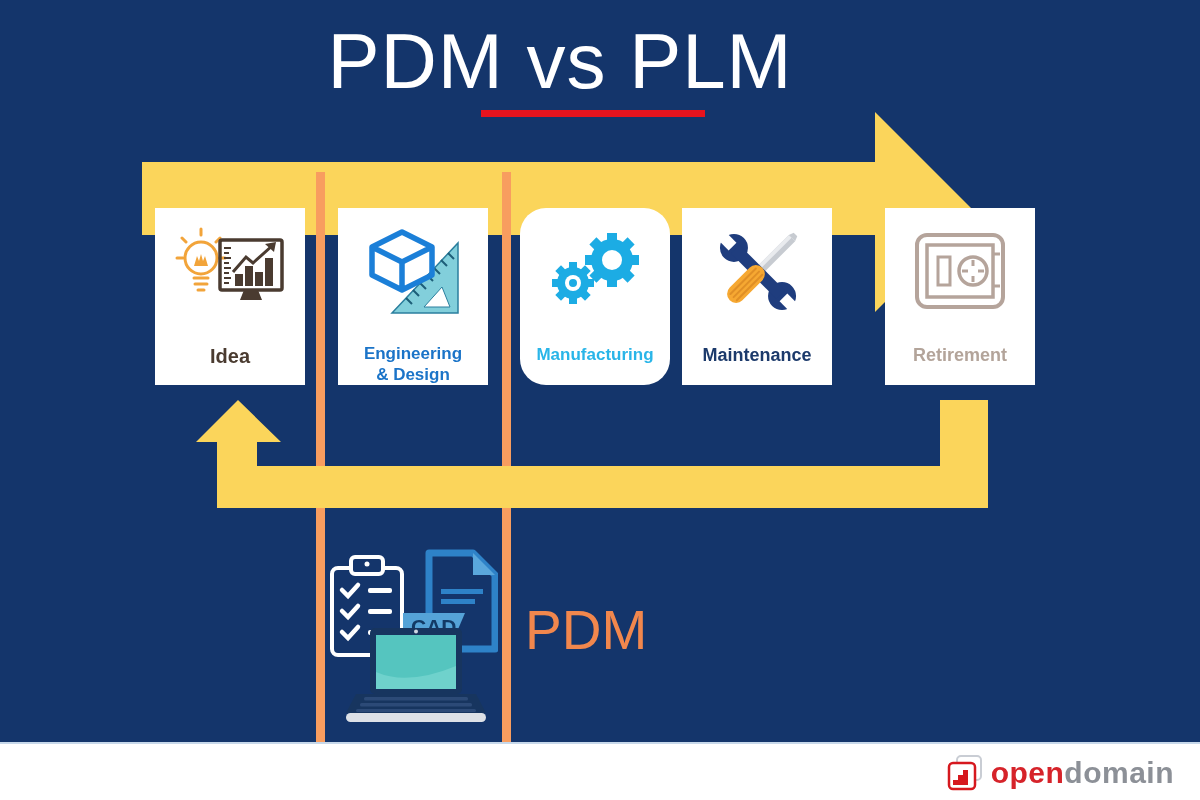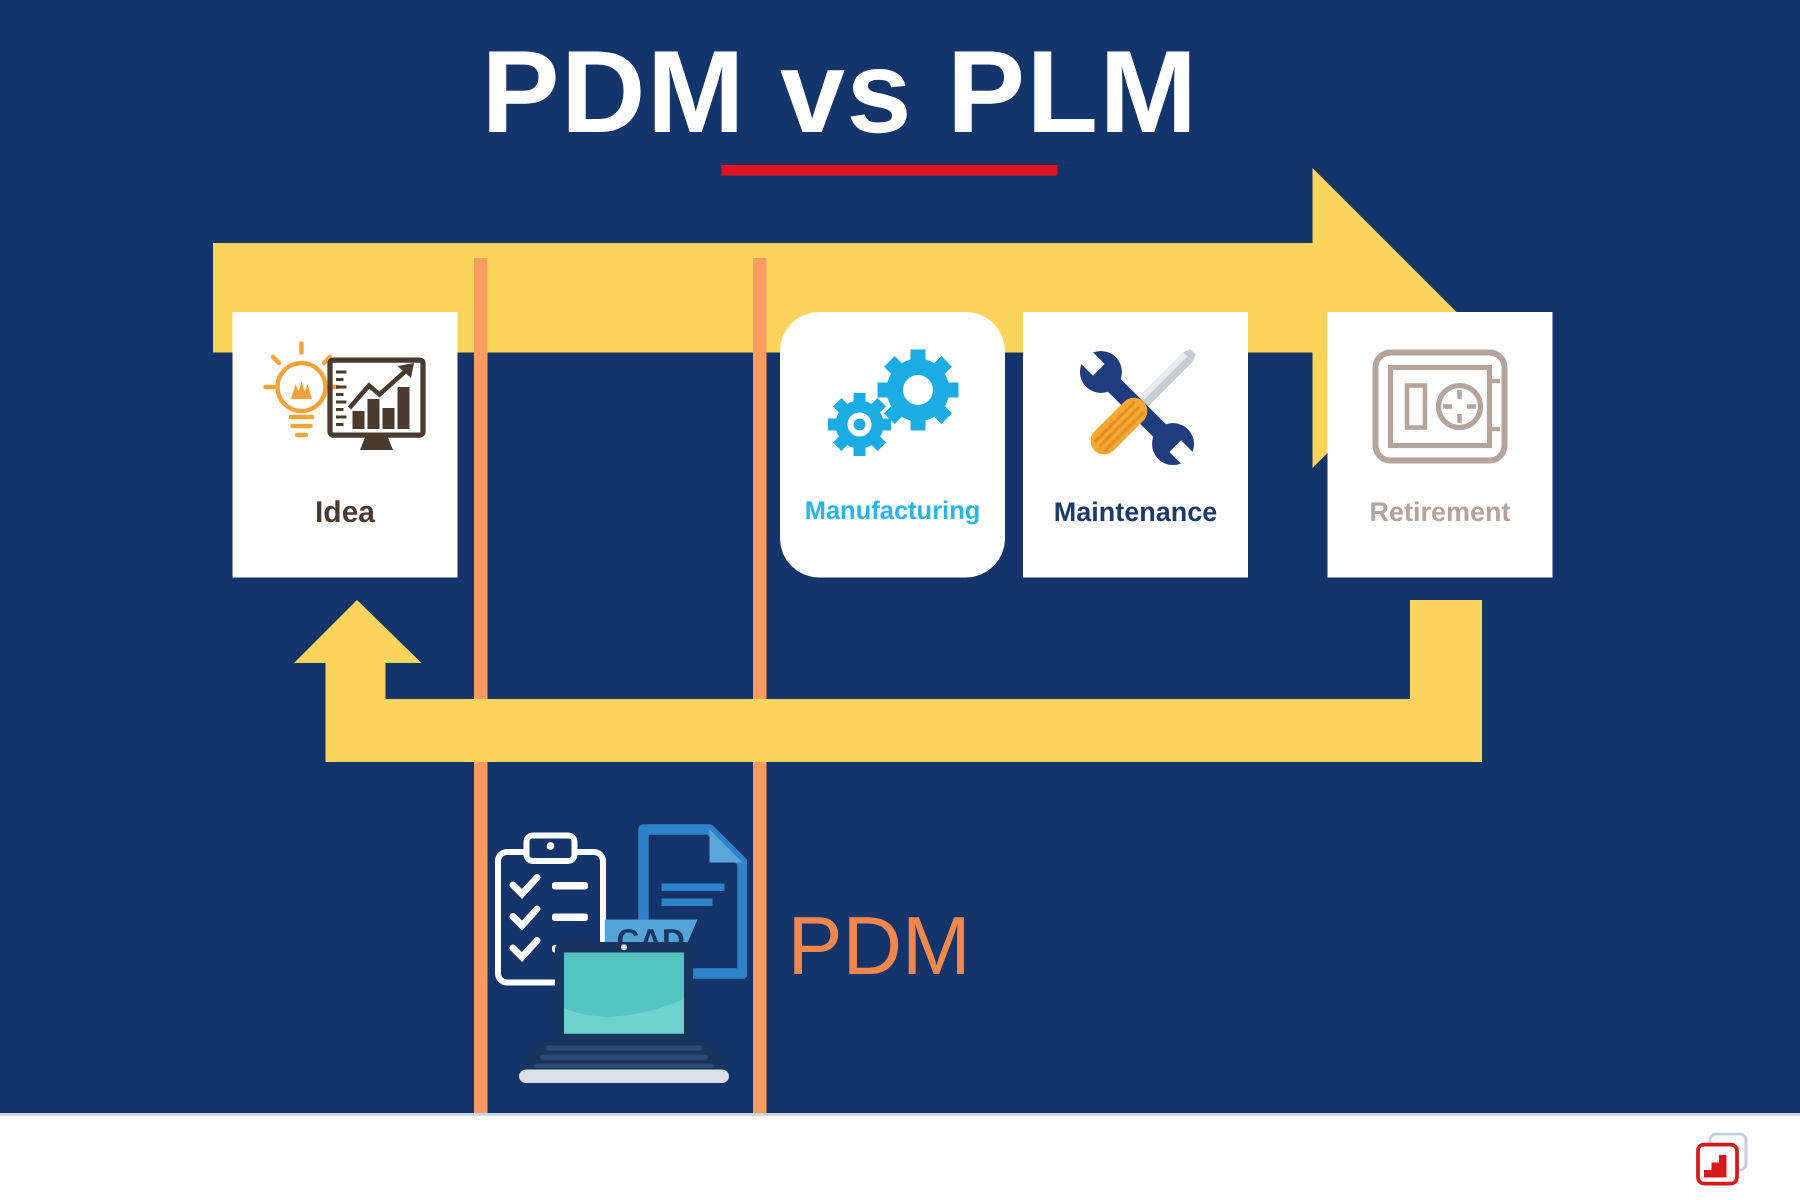--- a/index.html
+++ b/index.html
@@ -6,21 +6,21 @@
   .canvas{
     position:relative;width:1200px;height:800px;overflow:hidden;
     background:#14356B;
     font-family:"Liberation Sans", sans-serif;
   }
   .abs{position:absolute;}
 
   
   .title{
     left:0;top:22px;width:1120px;text-align:center;
-    color:#FFFFFF;font-size:78px;font-weight:bold;letter-spacing:1px;line-height:1;
+    color:#FFFFFF;font-size:78px;font-weight:normal;letter-spacing:1px;line-height:1;
   }
   .title-underline{
     left:481px;top:110px;width:224px;height:7px;background:#E6131E;
   }
 
   
   .arrow-layer{left:0;top:0;width:1200px;height:800px;pointer-events:none;}.z2{z-index:2}.z4{z-index:4}.z5{z-index:5}
 
   
   .pdm-line{top:172px;width:9px;height:570px;background:#F89D5F;z-index:3;}
@@ -31,21 +31,21 @@
   .plm-label{left:938px;top:112px;font-size:58px;font-weight:bold;color:#F5CE4E;z-index:5;}
   .pdm-label{left:525px;top:598px;font-size:55px;font-weight:normal;color:#F1874D;z-index:5;}
 
   
   .stage-card{
     top:208px;width:150px;height:177px;background:#FFFFFF;z-index:5;
     display:flex;flex-direction:column;align-items:center;justify-content:flex-start;
   }
   .stage-card .icon-wrap{margin-top:12px;height:104px;display:flex;align-items:center;justify-content:center;}
   .stage-label{
-    font-weight:bold;text-align:center;line-height:1.25;margin-top:6px;
+    font-weight:bold;text-align:center;line-height:1.25;margin-top:20px;
   }
   .card-0{left:155px;} .card-1{left:338px;} .card-2{left:520px;border-radius:26px;} .card-3{left:682px;} .card-4{left:885px;}
   .card-0 .stage-label{color:#4A3B30;font-size:20px;}
   .card-1 .stage-label{color:#1B74C8;font-size:17px;}
   .card-2 .stage-label{color:#29B5E8;font-size:17px;}
   .card-3 .stage-label{color:#1C3A6B;font-size:18px;}
   .card-4 .stage-label{color:#B3A49A;font-size:18px;}
 
   
   .clipboard-pos{left:328px;top:553px;z-index:5;}
@@ -103,20 +103,34 @@
           <rect x="91" y="32" width="8" height="28"></rect>
           <path d="M59 46 L72 31 L79 37 L99 19" stroke="#4A3B30" stroke-width="3" fill="none"></path>
           <polygon points="102,16 91,18 100,26"></polygon>
           <polygon points="70,64 66,74 88,74 84,64"></polygon>
         </g>
       </svg>
     </div>
     <div class="stage-label">Idea</div>
   </div>
 
+  <div class="abs stage-card card-1">
+    <div class="icon-wrap">
+      <svg width="110" height="96" viewBox="0 0 110 96">
+        <polygon points="100,20 100,90 34,90" fill="#82CFDB" stroke="#2B7F9E" stroke-width="1.5"></polygon>
+        <polygon points="84,64 92,84 66,84" fill="#FFFFFF" stroke="#2B7F9E" stroke-width="1"></polygon>
+        <path d="M90 30 L96 36 M83 37 L89 43 M76 45 L82 51 M69 52 L75 58 M62 60 L68 66 M55 67 L61 73 M48 75 L54 81" stroke="#1D5E78" stroke-width="2"></path>
+        <path d="M14 24 L44 9 L74 24 L74 52 L44 67 L14 52 Z M14 24 L44 39 L74 24 M44 39 L44 67" fill="none" stroke="#1B7FD8" stroke-width="5.5" stroke-linejoin="round"></path>
+      </svg>
+    </div>
+    <div class="stage-label">
+      <span style="display:block">Engineering</span>
+      <span style="display:block">&amp; Design</span>
+    </div>
+  </div>
 
   <div class="abs stage-card card-2">
     <div class="icon-wrap">
       <svg width="110" height="92" viewBox="0 0 110 92">
         <g fill="#1CACE4">
           <g transform="translate(72 34)">
             <rect x="-5" y="-27" width="10" height="54"></rect>
             <rect x="-5" y="-27" width="10" height="54" transform="rotate(45)"></rect>
             <rect x="-5" y="-27" width="10" height="54" transform="rotate(90)"></rect>
             <rect x="-5" y="-27" width="10" height="54" transform="rotate(135)"></rect>
@@ -221,16 +235,19 @@
     </svg>
   </div>
 
   <div class="abs footer">
     <div class="brand">
       <svg width="36" height="36" viewBox="0 0 36 36">
         <rect x="10" y="1" width="24" height="24" rx="4" fill="#FFFFFF" stroke="#C9CDD4" stroke-width="2"></rect>
         <rect x="2" y="8" width="26" height="26" rx="4" fill="#FFFFFF" stroke="#D6181E" stroke-width="2.5"></rect>
         <path d="M6 30 V25 H11 V20 H16 V15 H21 V30 Z" fill="#D6181E"></path>
       </svg>
+      <span class="brand-text">
+        <span class="brand-open">open</span><span class="brand-domain">domain</span>
+      </span>
     </div>
   </div>
 
 </div>
 
 </body></html>

